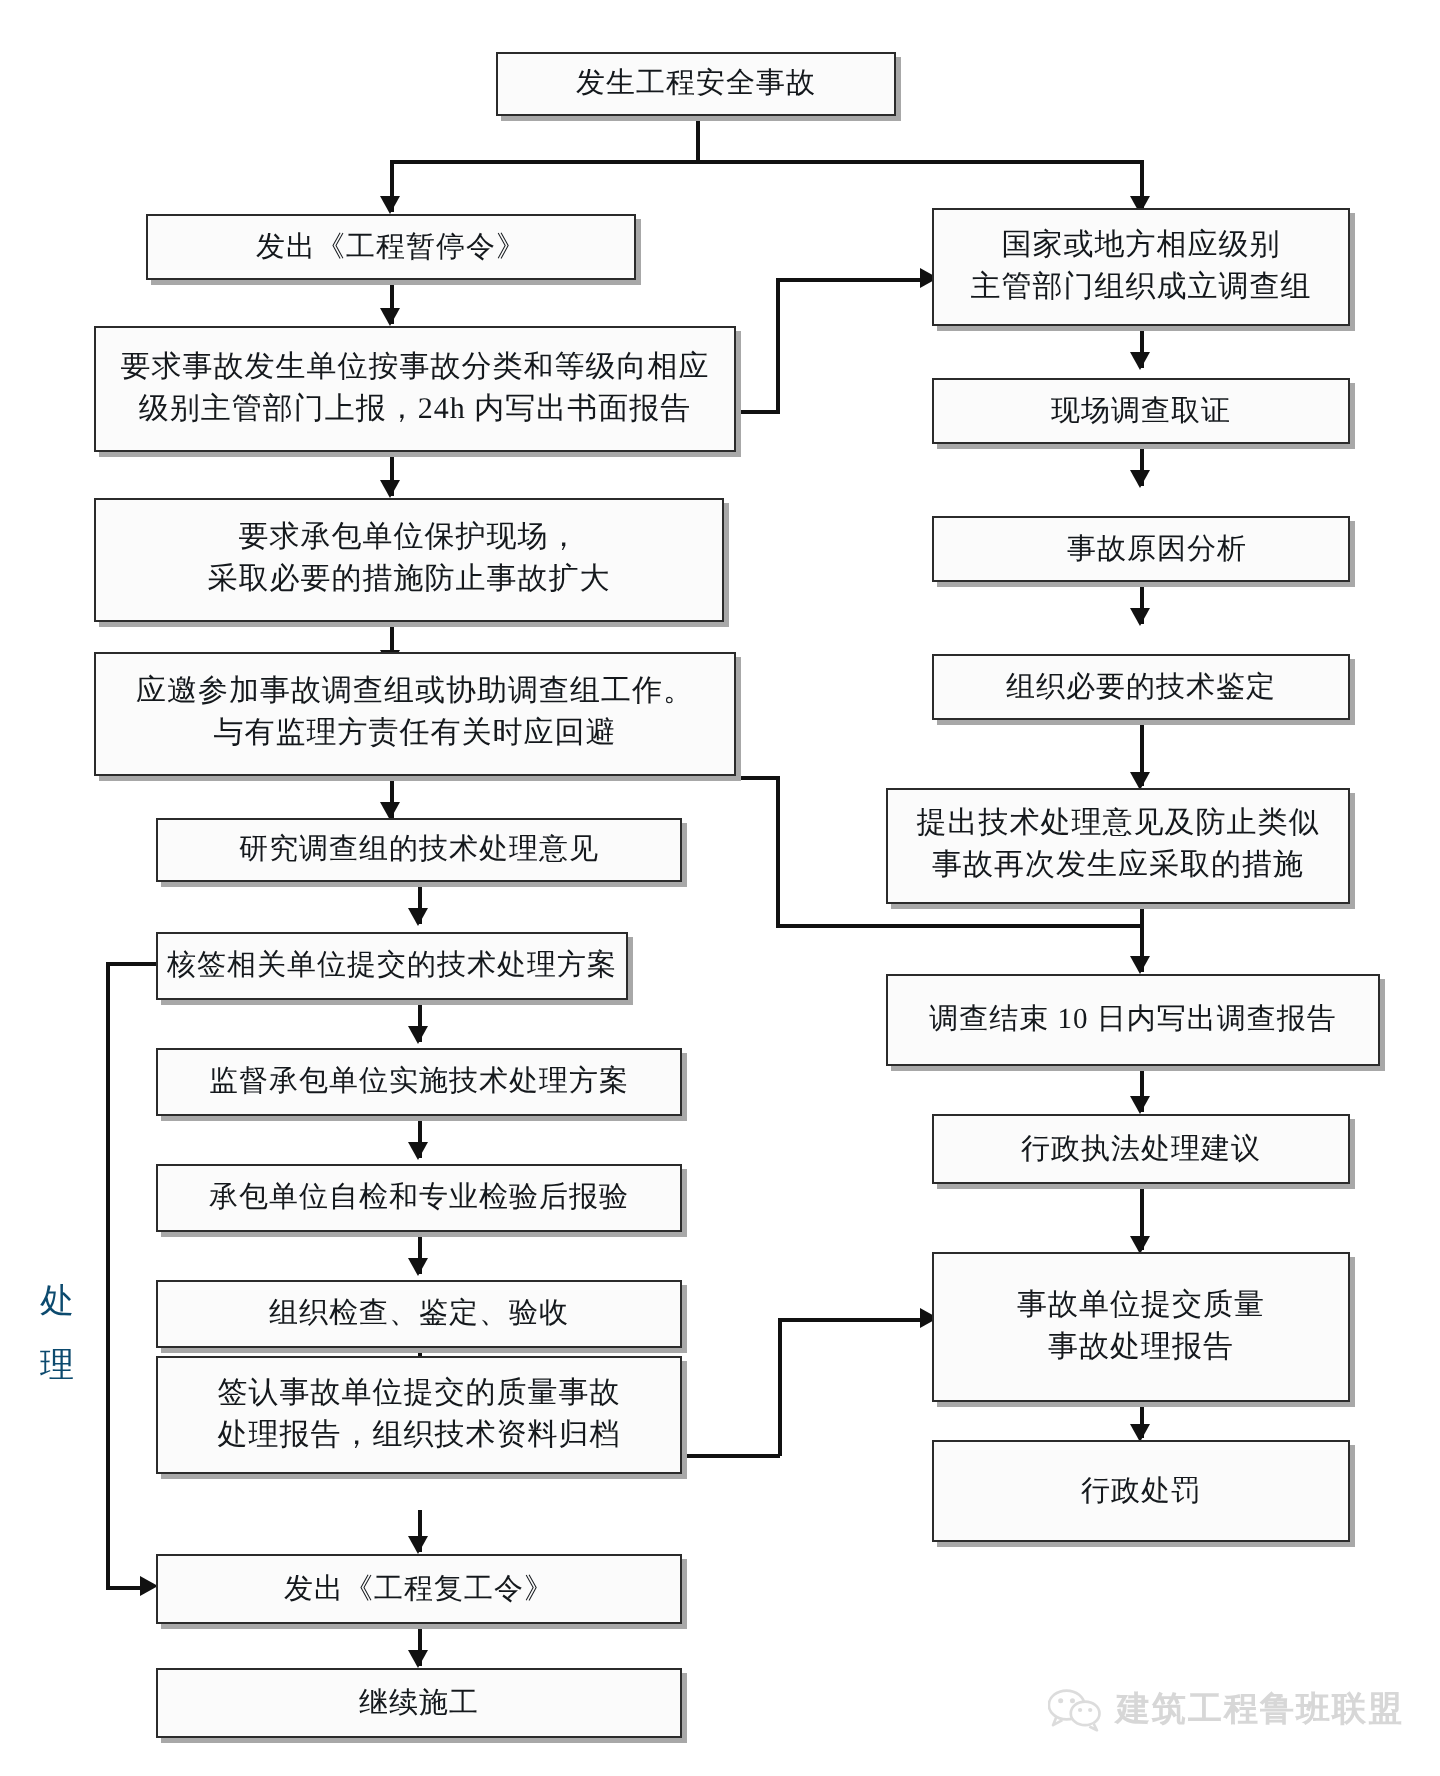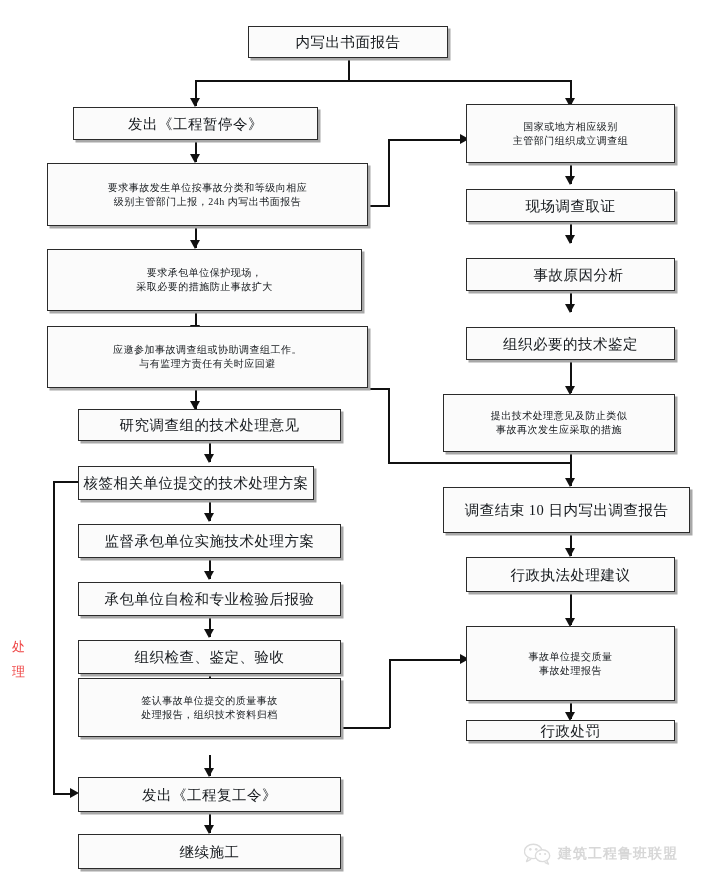--- a/index.html
+++ b/index.html
@@ -27,21 +27,21 @@
     align-items:center;
     justify-content:center;
     text-align:center;
     line-height:1.38;
     font-size:14.5px;
     letter-spacing:0.5px;
     color:#14181c;
     padding:2px 4px;
     white-space:pre-line;
   }
-  .box.two-line{ font-size:10px; }
+  .box.two-line{ font-size:15px; }
   
   .ln{
     position:absolute;
     background:#111;
   }
   .ln.h{ height:1.6px; }
   .ln.v{ width:1.6px; }
   
   .arw{
     position:absolute;
@@ -53,46 +53,46 @@
     border-top:9px solid #111;
   }
   .arw.right{
     border-top:5px solid transparent;
     border-bottom:5px solid transparent;
     border-left:9px solid #111;
   }
   
   .side-label{
     position:absolute;
-    font-size:13px;
+    font-size:17px;
     letter-spacing:1px;
     line-height:1.9;
-    text-align:left;
-    color:#ef4444;
+    text-align:right;
+    color:#0c4a6e;
     width:26px;
   }
   
   #watermark{
     position:absolute;
     left:524px;
     top:843px;
     display:flex;
     align-items:center;
     gap:7px;
     opacity:0.30;
     user-select:none;
   }
   #watermark .wm-logo{
     width:27px;height:22px;
     position:relative;
     flex:0 0 auto;
   }
   #watermark .wm-text{
     font-family:"Liberation Sans","DejaVu Sans",sans-serif;
-    font-size:14px;
+    font-size:17px;
     font-weight:bold;
     letter-spacing:1px;
     color:#7d7d7d;
     white-space:nowrap;
   }
 </style>
 </head>
 <body>
 
 <div id="canvas">
@@ -173,21 +173,21 @@
 
   <div class="ln v" style="left:570px;top:533px;height:23px;"></div>
   <div class="arw down" style="left:565px;top:548px;"></div>
 
   <div class="ln v" style="left:570px;top:592px;height:33px;"></div>
   <div class="arw down" style="left:565px;top:618px;"></div>
 
   <div class="ln v" style="left:570px;top:687px;height:32px;"></div>
   <div class="arw down" style="left:565px;top:712px;"></div>
 
-  <div class="box" style="left:248px;top:26px;width:200px;height:32px;">内写出书面报告</div>
+  <div class="box" style="left:248px;top:26px;width:200px;height:32px;">发生工程安全事故</div>
 
   <div class="box" style="left:73px;top:107px;width:245px;height:33px;">发出《工程暂停令》</div>
 
   <div class="box two-line" style="left:47px;top:163px;width:321px;height:63px;text-align:center;">要求事故发生单位按事故分类和等级向相应
 级别主管部门上报，24h 内写出书面报告</div>
 
   <div class="box two-line" style="left:47px;top:249px;width:315px;height:62px;">要求承包单位保护现场，
 采取必要的措施防止事故扩大</div>
 
   <div class="box two-line" style="left:47px;top:326px;width:321px;height:62px;">应邀参加事故调查组或协助调查组工作。
@@ -222,21 +222,21 @@
   <div class="box two-line" style="left:443px;top:394px;width:232px;height:58px;">提出技术处理意见及防止类似
 事故再次发生应采取的措施</div>
 
   <div class="box" style="left:443px;top:487px;width:247px;height:46px;">调查结束 10 日内写出调查报告</div>
 
   <div class="box" style="left:466px;top:557px;width:209px;height:35px;">行政执法处理建议</div>
 
   <div class="box two-line" style="left:466px;top:626px;width:209px;height:75px;">事故单位提交质量
 事故处理报告</div>
 
-  <div class="box" style="left:466px;top:720px;width:209px;height:21px;font-family:Liberation Serif, serif;">行政处罚</div>
+  <div class="box" style="left:466px;top:720px;width:209px;height:51px;font-family:Liberation Serif, serif;">行政处罚</div>
 
   <div class="side-label" style="left:12px;top:635px;">处理</div>
 
   <div id="watermark">
     <span class="wm-logo">
       <svg viewBox="0 0 32 26" width="27" height="22" aria-hidden="true">
         <ellipse cx="11" cy="10" rx="10.5" ry="8.5" fill="none" stroke="#8d8d8d" stroke-width="1.6"></ellipse>
         <path d="M5 17 L3 22 L8.5 19" fill="none" stroke="#8d8d8d" stroke-width="1.6" stroke-linejoin="round"></path>
         <circle cx="7.5" cy="7.5" r="1.5" fill="#8d8d8d"></circle>
         <circle cx="14.5" cy="7.5" r="1.5" fill="#8d8d8d"></circle>

